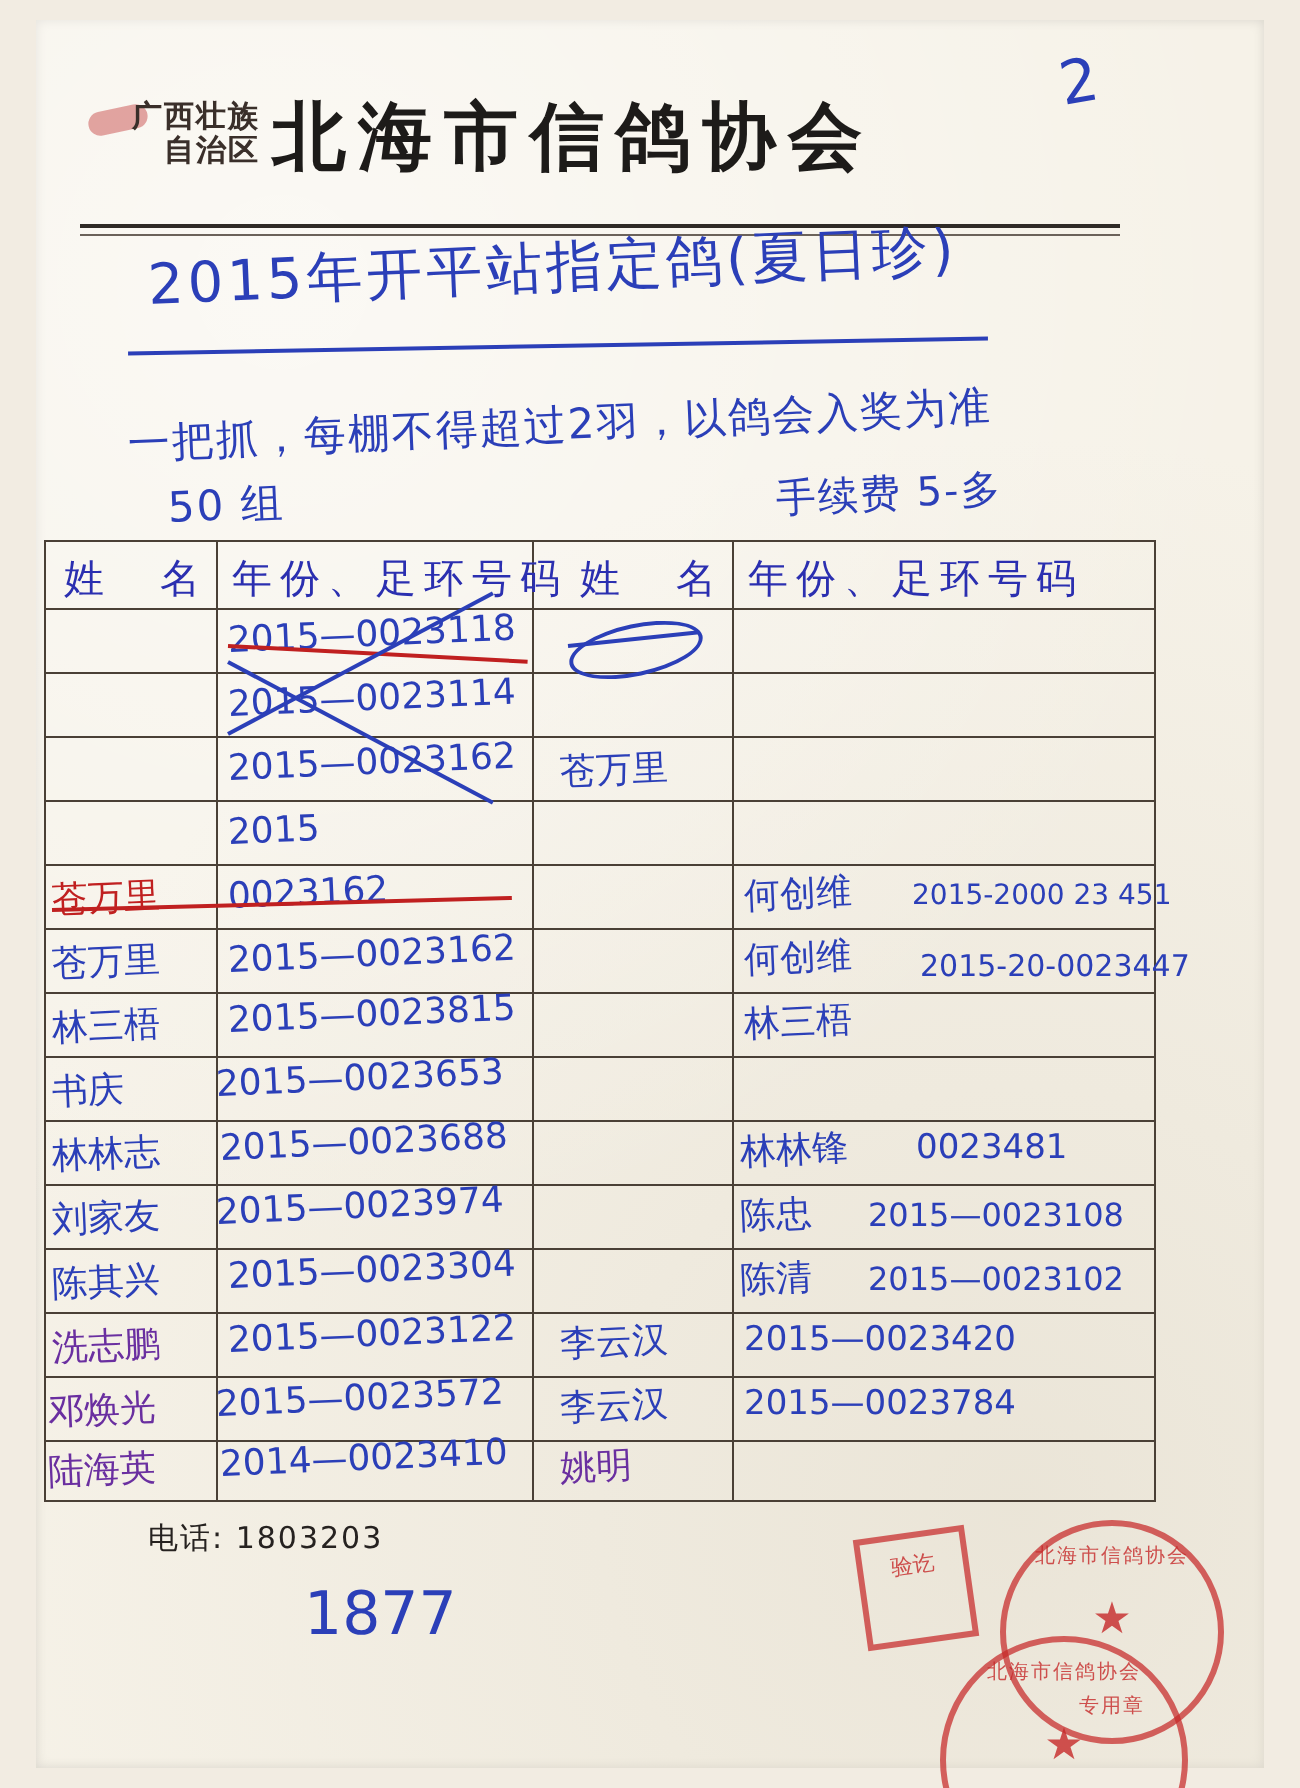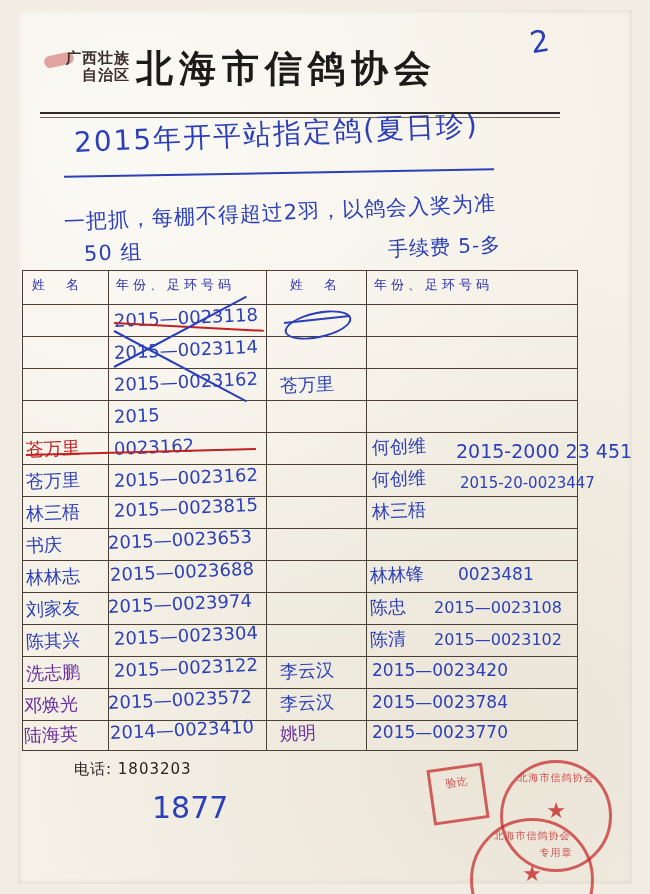--- a/index.html
+++ b/index.html
@@ -141,21 +141,21 @@
   .tline {
     position: absolute;
     background: #4a4036;
   }
   .tline.h { height: 1px; left: 0; width: 556px; }
   .tline.v { width: 1px; top: 0; height: 480px; }
 
   .colhead {
     position: absolute;
     top: 6px;
-    font-size: 13px;
+    font-size: 20px;
     color: #2b2fb0;
     font-family: "DejaVu Sans", sans-serif;
     letter-spacing: 4px;
     white-space: nowrap;
   }
 
   .cell {
     position: absolute;
     font-size: 18px;
     white-space: nowrap;
@@ -393,21 +393,21 @@
 
     <div class="cell hw purple slant" style="left:2px;  top:454px;">陆海英</div>
     <div class="cell hw blue slant" style="left:88px; top:452px;">2014—0023410</div>
 
     <div class="scribble" style="left:262px; top:42px; width:64px; height:22px;"></div>
     <div class="strike" style="left:262px; top:52px; width:66px; background:#2b3fb8; transform:rotate(-6deg);"></div>
 
     <div class="cell hw blue slant" style="left:258px; top:104px;">苍万里</div>
 
     <div class="cell hw blue slant" style="left:350px; top:166px;">何创维</div>
-    <div class="cell hw blue" style="left:434px; top:170px; font-size:19px;">2015-2000 23 451</div>
+    <div class="cell hw blue" style="left:434px; top:170px; font-size:14px;">2015-2000 23 451</div>
 
     <div class="cell hw blue slant" style="left:350px; top:198px;">何创维</div>
     <div class="cell hw blue" style="left:438px; top:204px; font-size:15px;">2015-20-0023447</div>
 
     <div class="cell hw blue slant" style="left:350px; top:230px;">林三梧</div>
 
     <div class="cell hw blue slant" style="left:348px; top:294px;">林林锋</div>
     <div class="cell hw blue" style="left:436px; top:294px; font-size:17px;">0023481</div>
 
     <div class="cell hw blue slant" style="left:348px; top:326px;">陈忠</div>
@@ -416,21 +416,20 @@
     <div class="cell hw blue slant" style="left:348px; top:358px;">陈清</div>
     <div class="cell hw blue" style="left:412px; top:360px; font-size:16px;">2015—0023102</div>
 
     <div class="cell hw blue slant" style="left:258px; top:390px;">李云汉</div>
     <div class="cell hw blue" style="left:350px; top:390px; font-size:17px;">2015—0023420</div>
 
     <div class="cell hw blue slant" style="left:258px; top:422px;">李云汉</div>
     <div class="cell hw blue" style="left:350px; top:422px; font-size:17px;">2015—0023784</div>
 
     <div class="cell hw purple slant" style="left:258px; top:452px;">姚明</div>
-    <div class="cell hw blue" style="left:350px; top:452px; font-size:17px;">2015—0023770</div>
   </div>
 
   <div class="phone">电话: 1803203</div>
   <div class="bottom-num hw blue">1877</div>
 
   <div class="stamp stamp-square">验讫</div>
 
   <div class="stamp stamp-round">
     <div class="stamp-text-top">北海市信鸽协会</div>
     <div class="stamp-star">★</div>

